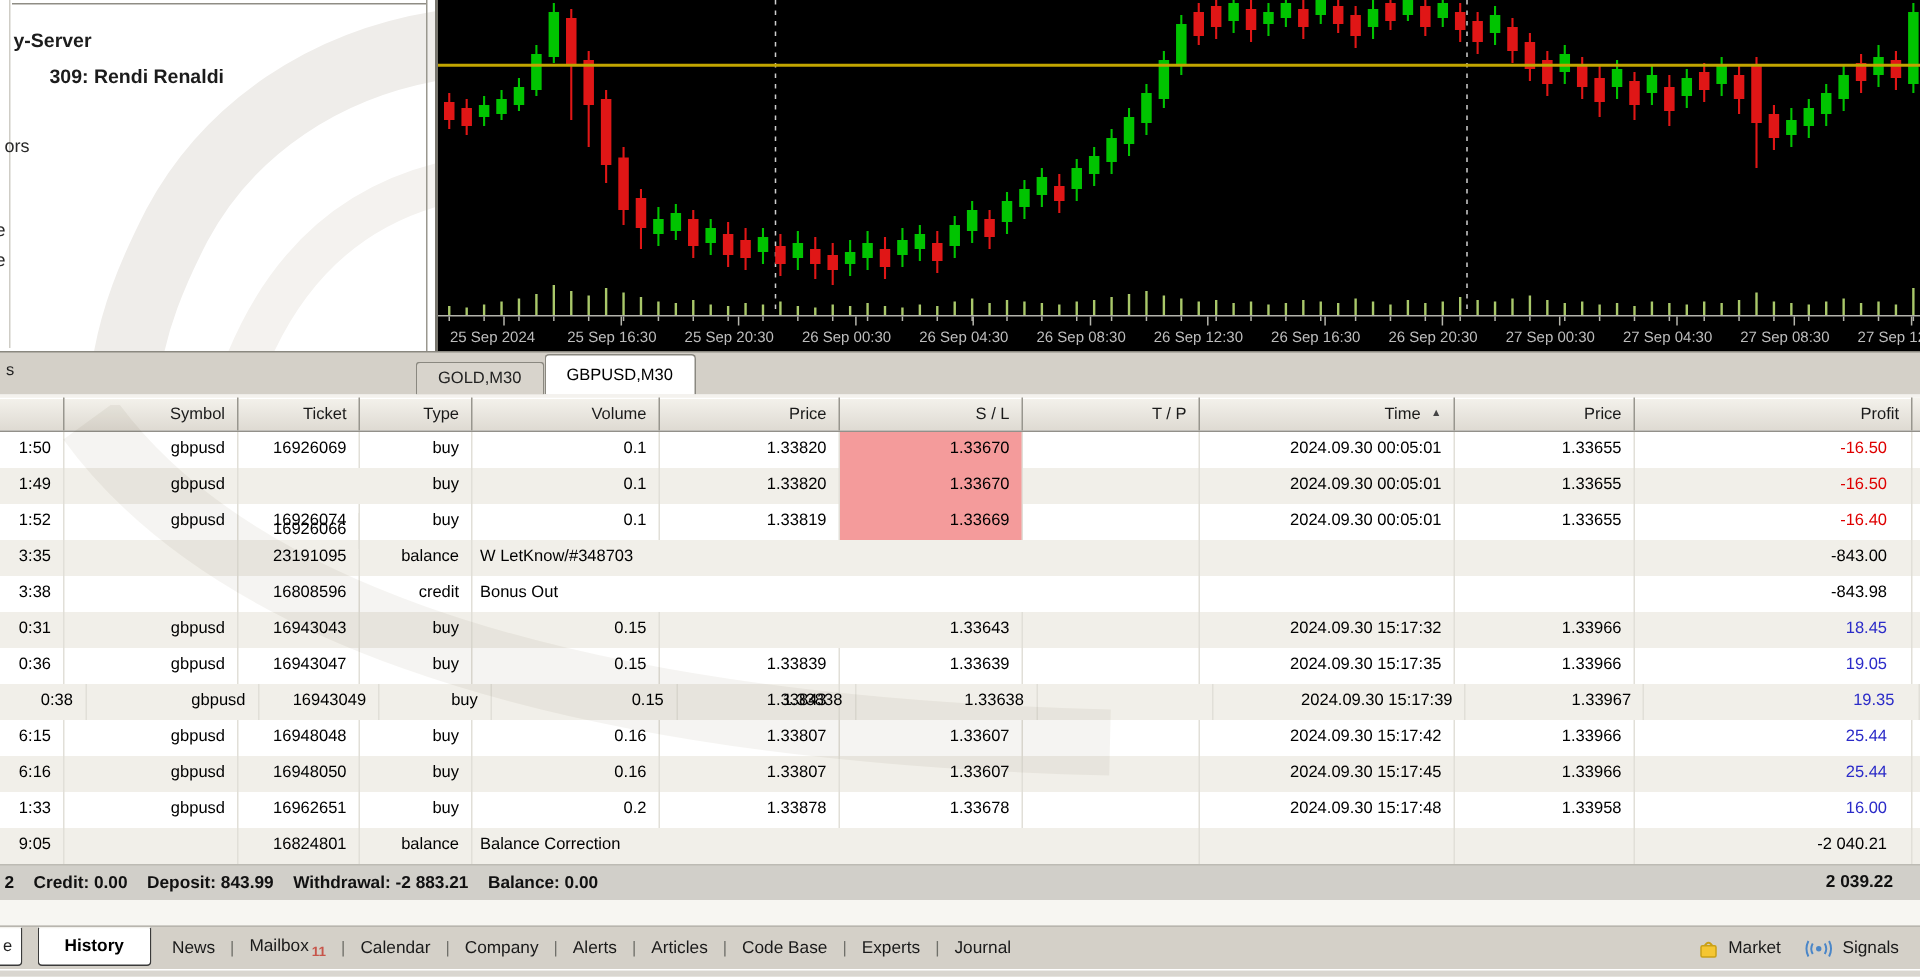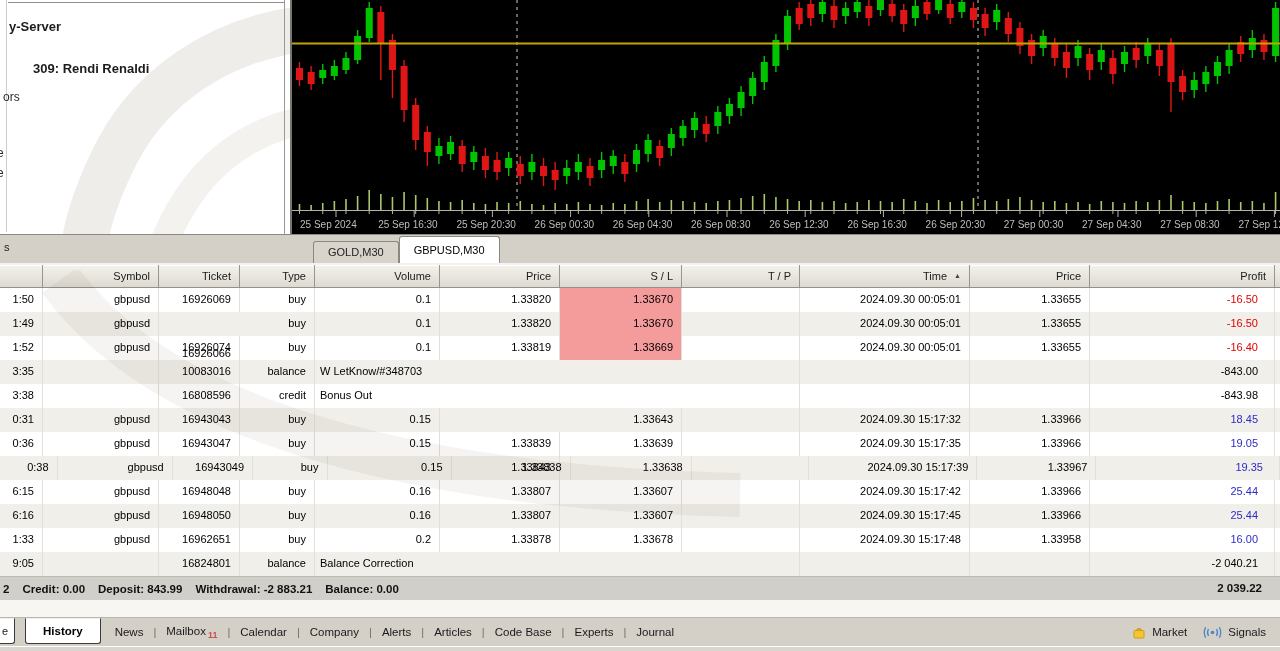--- a/index.html
+++ b/index.html
@@ -7,30 +7,30 @@
        font-family:"Liberation Sans",sans-serif;-webkit-font-smoothing:none;}
   #app{position:absolute;left:0;top:0;width:1280px;height:651px;background:#FFFFFF;overflow:hidden;}
 
   
   .sidebar{position:absolute;left:0;top:0;width:290px;height:234px;background:#FFF;overflow:hidden;}
   .sidebar .topline{position:absolute;left:8px;top:2px;width:276px;height:1px;background:#8F8D85;}
   .sidebar .leftline{position:absolute;left:6px;top:0;width:1px;height:232px;background:#CFCDC6;}
   .sidebar .rightline{position:absolute;left:284px;top:0;width:1px;height:234px;background:#9A988F;}
   .side-text{position:absolute;color:#1C1C1C;font-size:13px;white-space:nowrap;}
   .srv{left:9px;top:19px;font-weight:bold;}
-  .acct{left:33px;top:43px;font-weight:bold;margin-top:18px;}
+  .acct{left:33px;top:43px;font-weight:bold;}
   .ors{left:3px;top:90px;font-size:12px;color:#2A2A2A;}
   .edgefrag{position:absolute;left:-3px;font-size:12px;color:#2A2A2A;}
   .ef0{top:146px;} .ef1{top:166px;}
 
   
   .band{position:absolute;left:0;top:234px;width:1280px;height:29px;background:#D4D0C8;
         border-top:1px solid #8A8880;box-sizing:border-box;}
   .band .sfrag{position:absolute;left:4px;top:6px;font-size:11px;color:#222;}
-  .chart-tabs{position:absolute;left:313px;bottom:0;display:flex;align-items:flex-end;}
+  .chart-tabs{position:absolute;left:277px;bottom:0;display:flex;align-items:flex-end;}
   .ctab{box-sizing:border-box;padding:0 14px;font-size:11px;color:#222;white-space:nowrap;cursor:default;}
   .ctab.inactive{height:22px;line-height:21px;background:#D8D4CC;border:1px solid #8A8880;border-bottom:none;border-radius:3px 3px 0 0;}
   .ctab.active{height:27px;line-height:26px;background:#FFFFFF;border:1px solid #8A8880;border-bottom:none;border-radius:3px 3px 0 0;color:#000;}
 
   
   .chart{position:absolute;left:290px;top:0;width:990px;height:234px;background:#8b5cf6;
          border-left:2px solid #77756D;box-sizing:border-box;}
   .chart svg{display:block;}
 
   
@@ -516,21 +516,21 @@
         <div class="cell" style="width: 120px;">1.33819</div>
         <div class="cell pink" style="width: 122px;">1.33669</div>
         <div class="cell" style="width: 118px;"></div>
         <div class="cell" style="width: 170px;">2024.09.30 00:05:01</div>
         <div class="cell" style="width: 120px;">1.33655</div>
         <div class="cell profit loss" style="width: 185px;">-16.40</div>
       </div>
       <div class="rrow alt">
         <div class="cell" style="width: 43px;">3:35</div>
         <div class="cell" style="width: 116px;"></div>
-        <div class="cell" style="width: 81px;">10083016</div>
+        <div class="cell" style="width: 81px;">23191095</div>
         <div class="cell" style="width: 75px;">balance</div>
         <div class="cell left" style="width: 485px;">W LetKnow/#348703</div>
         <div class="cell" style="width: 170px;"></div>
         <div class="cell" style="width: 120px;"></div>
         <div class="cell profit" style="width: 185px;">-843.00</div>
       </div>
       <div class="rrow">
         <div class="cell" style="width: 43px;">3:38</div>
         <div class="cell" style="width: 116px;"></div>
         <div class="cell" style="width: 81px;">16808596</div>

